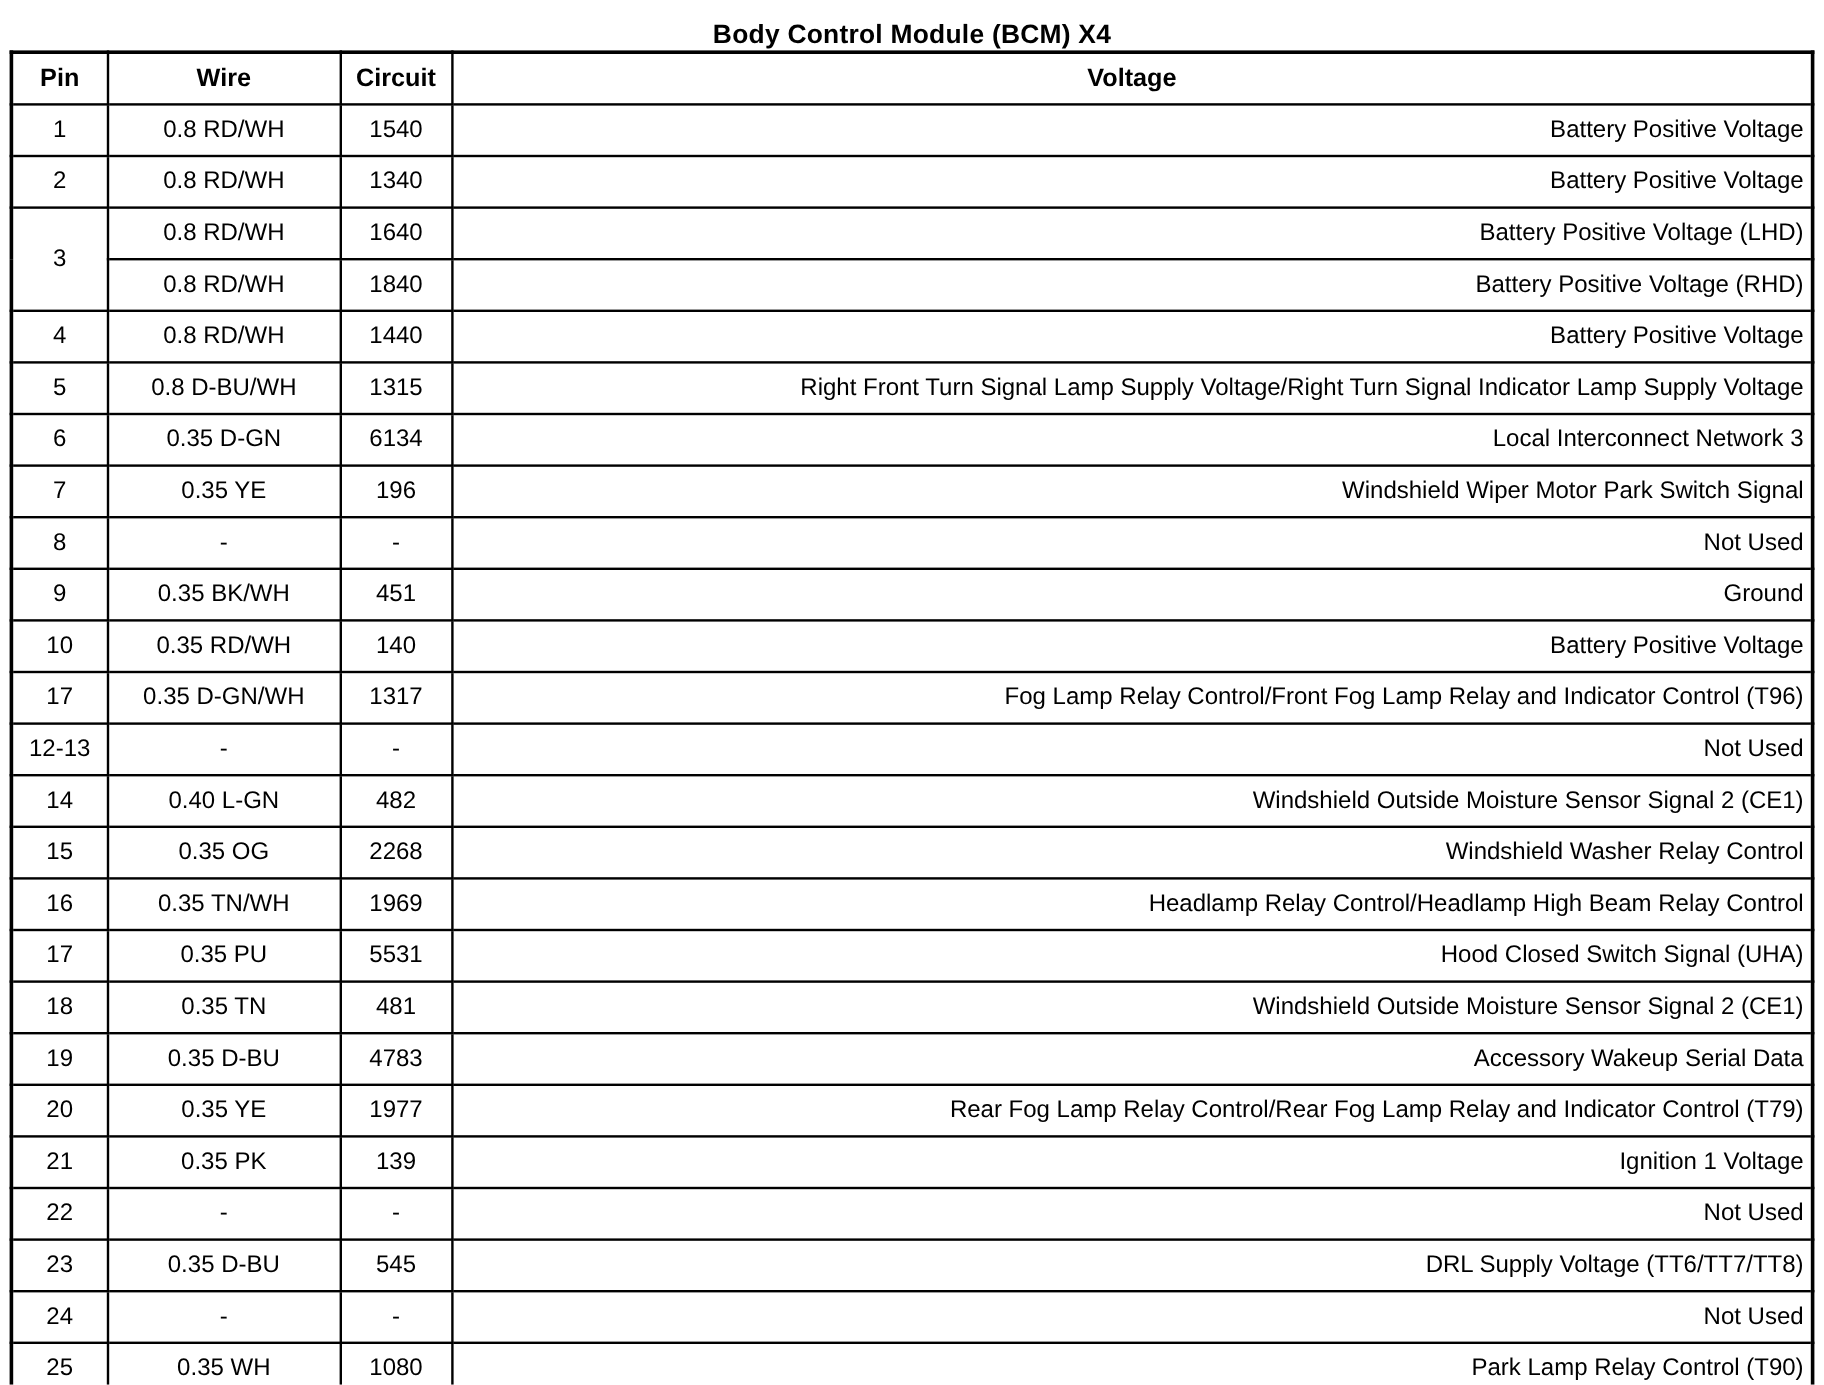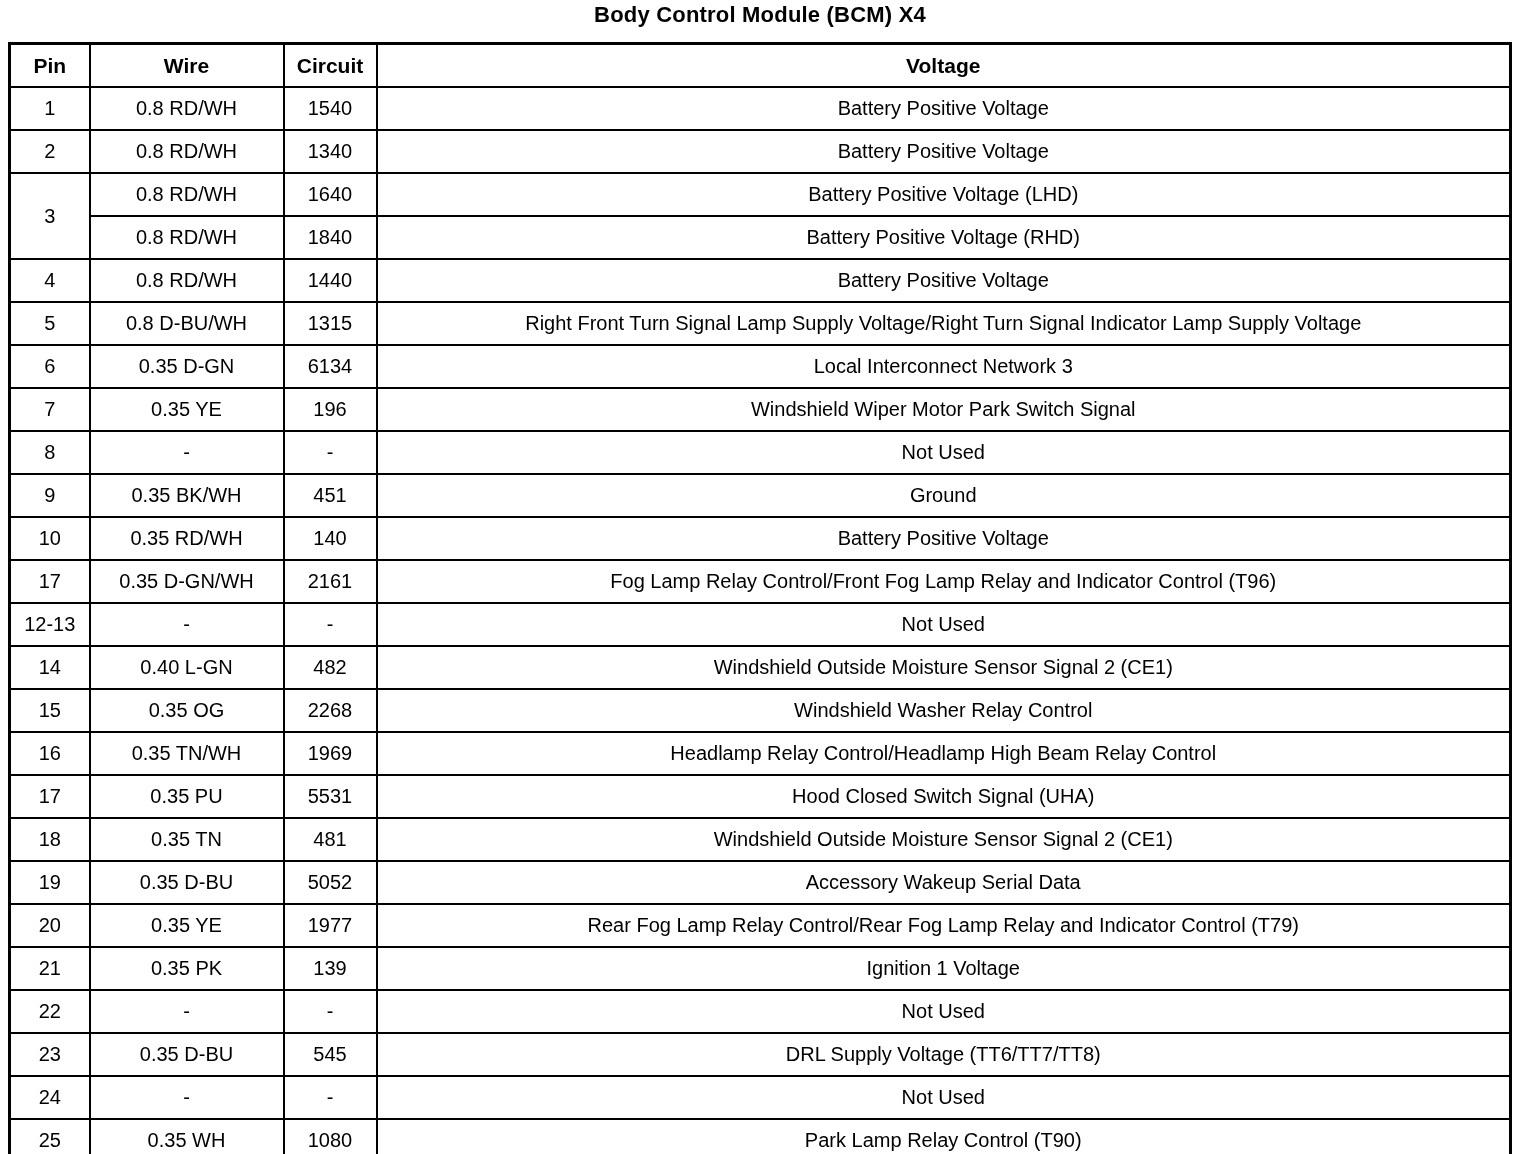--- a/index.html
+++ b/index.html
@@ -11,21 +11,21 @@
   }
   .page {
     position: relative;
     width: 1520px;
     height: 1154px;
     background: #ffffff;
     overflow: hidden;
   }
   .doc-title {
     position: absolute;
-    top: 2px;
+    top: 16px;
     left: 0;
     width: 100%;
     text-align: center;
     font-size: 22px;
     font-weight: bold;
     letter-spacing: 0.2px;
   }
   table.pinout {
     position: absolute;
     top: 42px;
@@ -48,21 +48,21 @@
   }
   table.pinout th {
     font-weight: bold;
     text-align: center;
     font-size: 21px;
   }
   td.col-pin, td.col-wire, td.col-circuit {
     text-align: center;
   }
   td.col-function {
-    text-align: center;
+    text-align: right;
     padding-left: 8px;
   }
 </style>
 </head>
 <body>
 
 <div class="page">
 
   <div class="doc-title">Body Control Module (BCM) X4</div>
 
@@ -144,21 +144,21 @@
         </tr>
         <tr>
           <td class="col-pin">10</td>
           <td class="col-wire">0.35 RD/WH</td>
           <td class="col-circuit">140</td>
           <td class="col-function">Battery Positive Voltage</td>
         </tr>
         <tr>
           <td class="col-pin">17</td>
           <td class="col-wire">0.35 D-GN/WH</td>
-          <td class="col-circuit">2161</td>
+          <td class="col-circuit">1317</td>
           <td class="col-function">Fog Lamp Relay Control/Front Fog Lamp Relay and Indicator Control (T96)</td>
         </tr>
         <tr>
           <td class="col-pin">12-13</td>
           <td class="col-wire">-</td>
           <td class="col-circuit">-</td>
           <td class="col-function">Not Used</td>
         </tr>
         <tr>
           <td class="col-pin">14</td>
@@ -186,21 +186,21 @@
         </tr>
         <tr>
           <td class="col-pin">18</td>
           <td class="col-wire">0.35 TN</td>
           <td class="col-circuit">481</td>
           <td class="col-function">Windshield Outside Moisture Sensor Signal 2 (CE1)</td>
         </tr>
         <tr>
           <td class="col-pin">19</td>
           <td class="col-wire">0.35 D-BU</td>
-          <td class="col-circuit">5052</td>
+          <td class="col-circuit">4783</td>
           <td class="col-function">Accessory Wakeup Serial Data</td>
         </tr>
         <tr>
           <td class="col-pin">20</td>
           <td class="col-wire">0.35 YE</td>
           <td class="col-circuit">1977</td>
           <td class="col-function">Rear Fog Lamp Relay Control/Rear Fog Lamp Relay and Indicator Control (T79)</td>
         </tr>
         <tr>
           <td class="col-pin">21</td>

